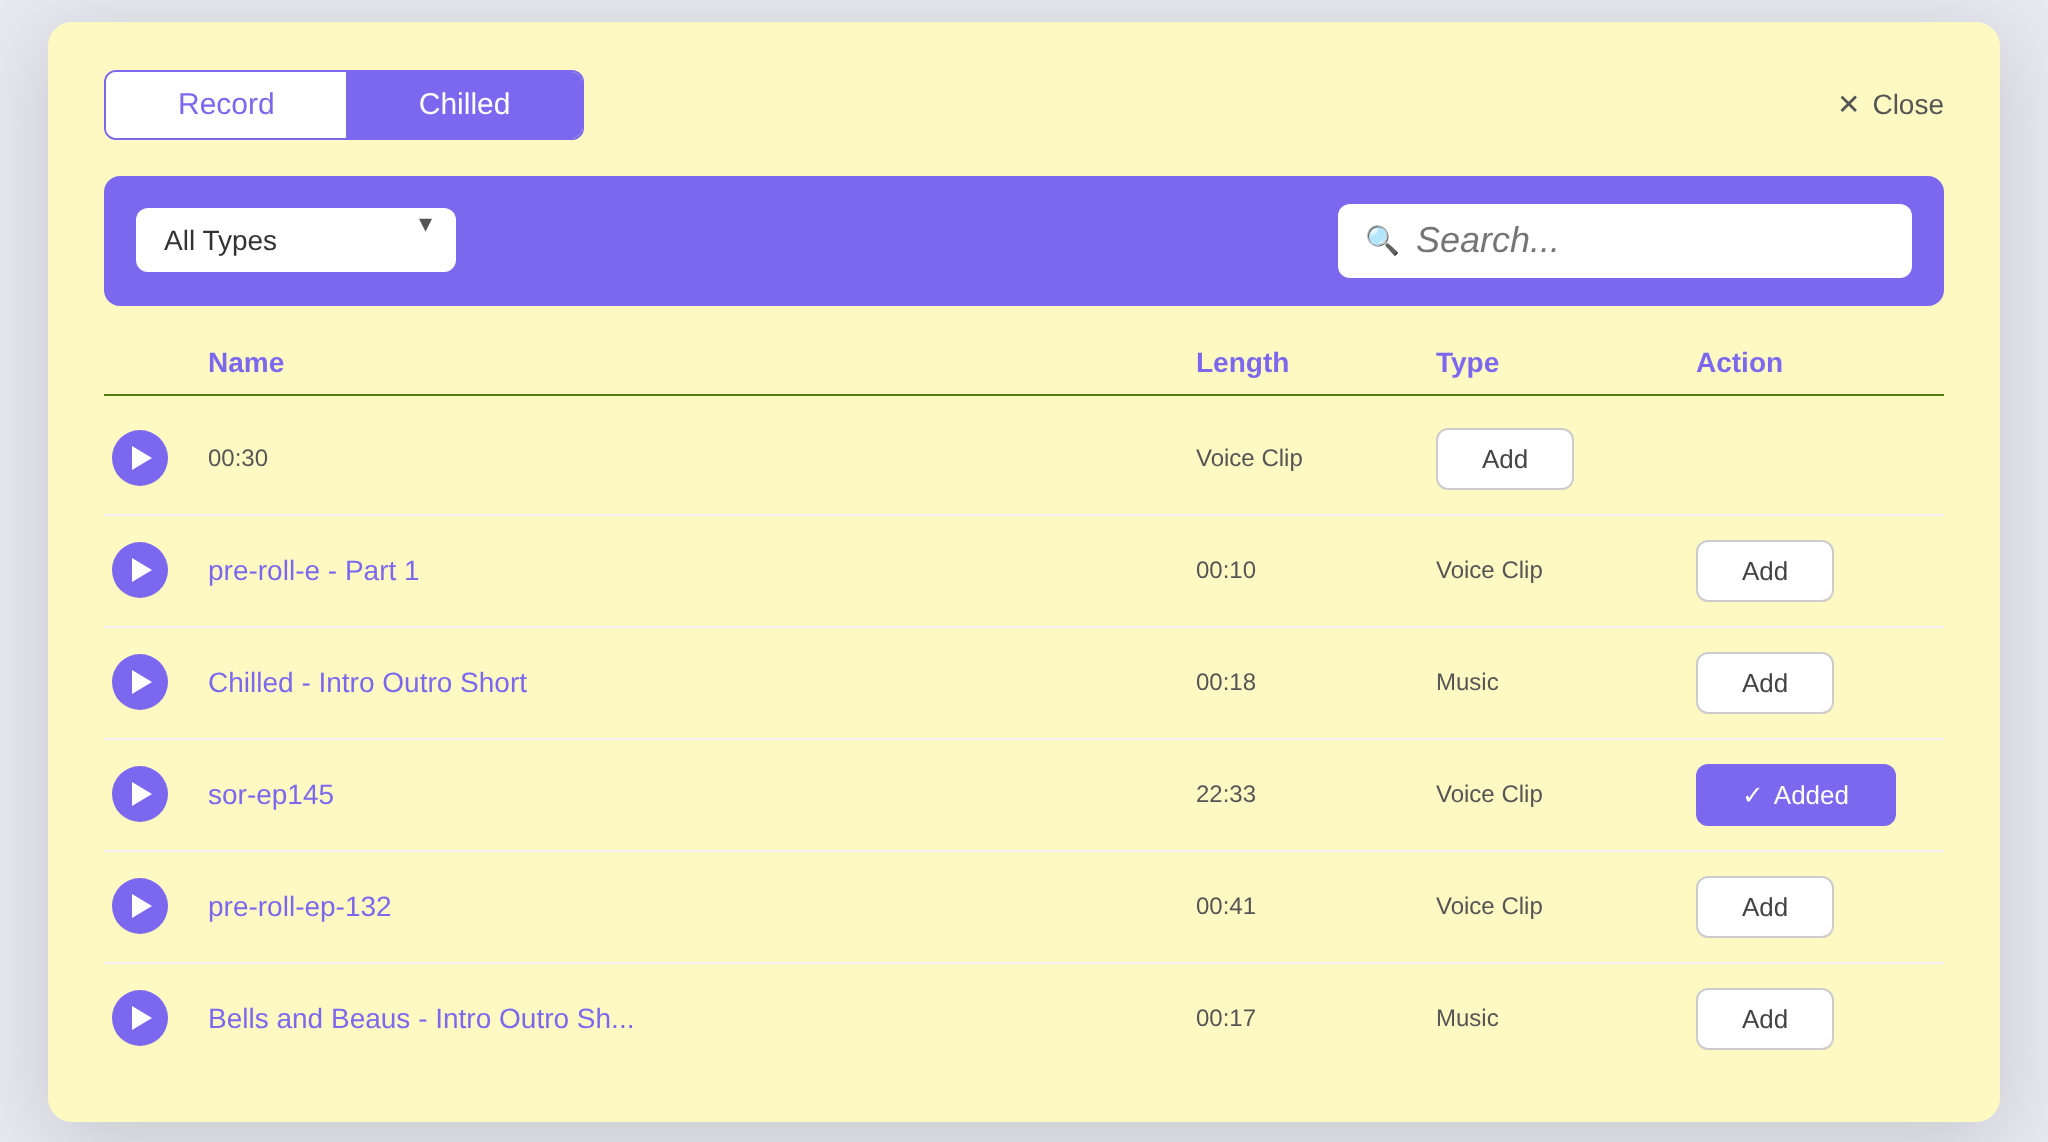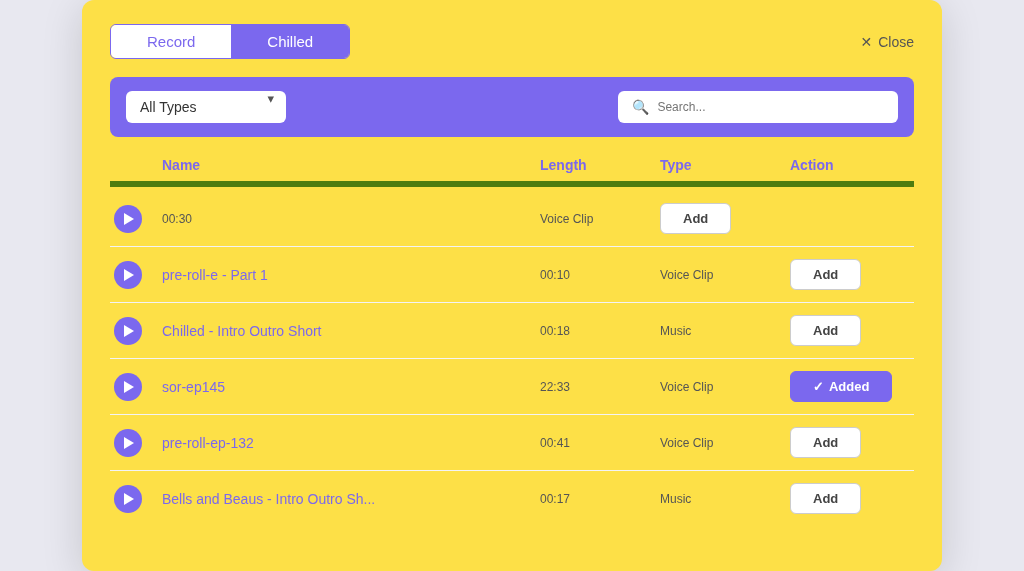--- a/index.html
+++ b/index.html
@@ -5,25 +5,25 @@
     * { box-sizing: border-box; margin: 0; padding: 0; }
     body {
       background: #e8e8f0;
       display: flex;
       align-items: center;
       justify-content: center;
       min-height: 100vh;
       font-family: -apple-system, BlinkMacSystemFont, 'Segoe UI', sans-serif;
     }
     .modal {
-      background: #fde047;
+      background: #fef9c3;
       border-radius: 12px;
       box-shadow: 0 8px 40px rgba(0,0,0,0.15);
-      width: 860px;
-      padding: 24px 28px 45px;
+      width: 976px;
+      padding: 24px 28px 24px;
       position: relative;
     }
     .header-row {
       display: flex;
       align-items: center;
       justify-content: space-between;
       margin-bottom: 18px;
     }
     .tab-group {
       display: flex;
@@ -100,30 +100,31 @@
       gap: 8px;
       min-width: 280px;
     }
     .search-icon {
       color: #999;
       font-size: 14px;
     }
     .search-input {
       border: none;
       outline: none;
-      font-size: 12px;
+      font-size: 18px;
       color: #555;
       background: transparent;
       width: 100%;
+      font-style: italic;
     }
     .table-header {
       display: grid;
       grid-template-columns: 48px 1fr 120px 130px 120px;
       padding: 0 4px 8px 4px;
-      border-bottom: 6px solid #4d7c0f;
+      border-bottom: 1px solid #4d7c0f;
       margin-bottom: 4px;
     }
     .table-header span {
       font-size: 14px;
       font-weight: 600;
       color: #7b68ee;
     }
     .table-header span:nth-child(3),
     .table-header span:nth-child(4),
     .table-header span:nth-child(5) {
@@ -165,21 +166,21 @@
       color: #555;
     }
     .add-btn {
       padding: 7px 22px;
       border: 1.5px solid #ccc;
       border-radius: 6px;
       background: #fff;
       font-size: 13px;
       color: #444;
       cursor: pointer;
-      font-weight: 700;
+      font-weight: 400;
     }
     .add-btn.added {
       background: #7b68ee;
       border-color: #7b68ee;
       color: #fff;
       display: flex;
       align-items: center;
       gap: 5px;
     }
   </style>

